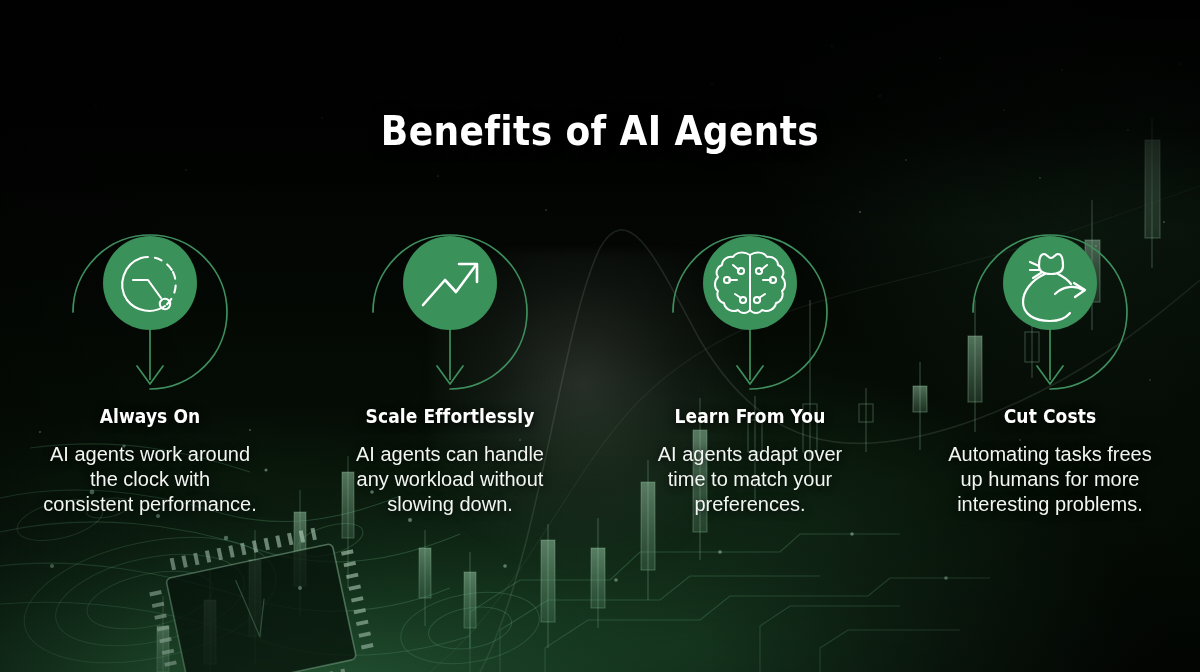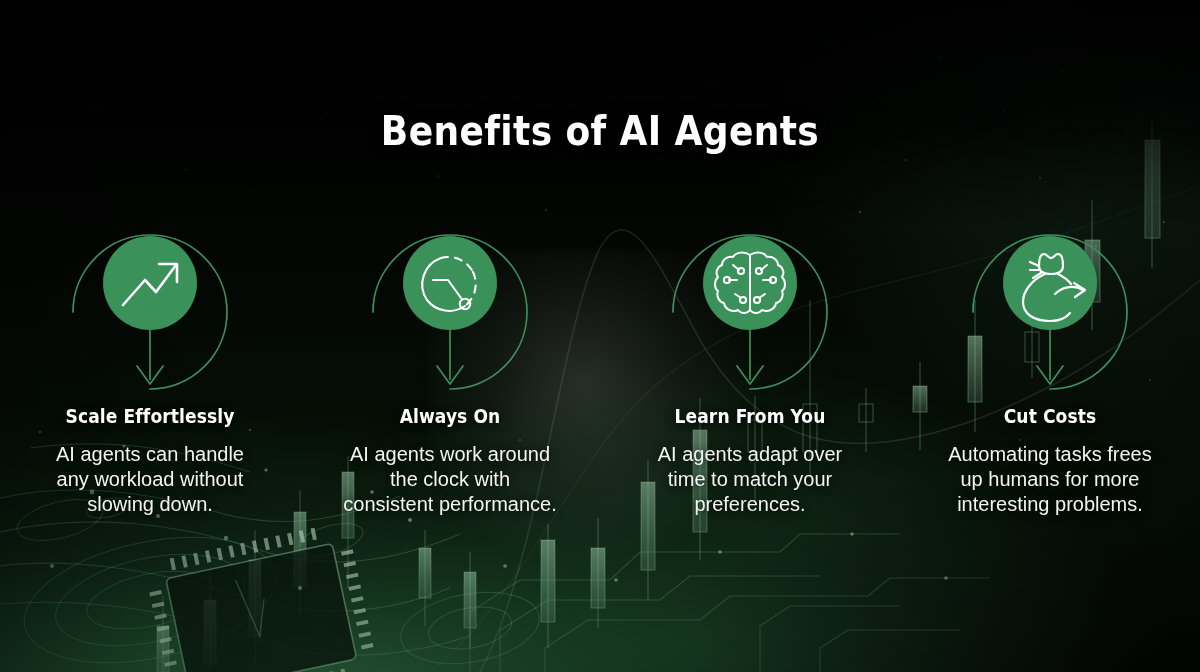--- a/index.html
+++ b/index.html
@@ -304,53 +304,53 @@
   <div class="bg-vignette"></div>
 
   <div class="title">Benefits of AI Agents</div>
 
   <div class="cards">
 
     <div class="card">
       <div class="badge">
         <svg width="190" height="185" viewBox="0 0 190 185" aria-hidden="true">
           <path d="M 18 104 A 77 77 0 1 1 95 181" fill="none" stroke="#3f8f5e" stroke-width="1.7" stroke-linecap="round"></path>
-          <path d="M 95 118 L 95 172" fill="none" stroke="#3f8f5e" stroke-width="1.7"></path>
-          <path d="M 82 158 L 95 176 L 108 158" fill="none" stroke="#3f8f5e" stroke-width="1.7" stroke-linecap="round" stroke-linejoin="round"></path>
-          <circle cx="95" cy="75" r="47" fill="#3a9159"></circle>
-          <g stroke="#ffffff" stroke-width="2.6" fill="none" stroke-linecap="round" stroke-linejoin="round">
-            <path d="M 68 97 L 90 72 L 101 84 L 121 57"></path>
-            <path d="M 104 56 L 122 56 L 122 74"></path>
-          </g>
-        </svg>
-      </div>
-      <div class="card-title">Scale Effortlessly</div>
-      <div class="card-body">AI agents can handle any workload without slowing down.</div>
-    </div>
-
-    <div class="card">
-      <div class="badge">
-        <svg width="190" height="185" viewBox="0 0 190 185" aria-hidden="true">
-          <path d="M 18 104 A 77 77 0 1 1 95 181" fill="none" stroke="#3f8f5e" stroke-width="1.7" stroke-linecap="round"></path>
           <path d="M 95 181 L 95 130 L 78 130 L 78 150" fill="none" stroke="#3f8f5e" stroke-width="0"></path>
           <path d="M 95 118 L 95 172" fill="none" stroke="#3f8f5e" stroke-width="1.7"></path>
           <path d="M 82 158 L 95 176 L 108 158" fill="none" stroke="#3f8f5e" stroke-width="1.7" stroke-linecap="round" stroke-linejoin="round"></path>
           <circle cx="95" cy="75" r="47" fill="#3a9159"></circle>
           <g stroke="#ffffff" stroke-width="2.1" fill="none" stroke-linecap="round" stroke-linejoin="round">
             <path d="M 72 92 A 28 28 0 0 1 86 50" stroke-dasharray="0"></path>
             <path d="M 72 92 A 28 28 0 0 0 110 98"></path>
             <path d="M 86 50 A 28 28 0 0 1 118 64" stroke-dasharray="7 7"></path>
             <path d="M 118 64 A 28 28 0 0 1 110 98" stroke-dasharray="7 7"></path>
             <path d="M 78 72 L 93 72 L 106 90"></path>
             <circle cx="110" cy="96" r="5.2"></circle>
           </g>
         </svg>
       </div>
       <div class="card-title">Always On</div>
       <div class="card-body">AI agents work around the clock with consistent performance.</div>
+    </div>
+
+    <div class="card">
+      <div class="badge">
+        <svg width="190" height="185" viewBox="0 0 190 185" aria-hidden="true">
+          <path d="M 18 104 A 77 77 0 1 1 95 181" fill="none" stroke="#3f8f5e" stroke-width="1.7" stroke-linecap="round"></path>
+          <path d="M 95 118 L 95 172" fill="none" stroke="#3f8f5e" stroke-width="1.7"></path>
+          <path d="M 82 158 L 95 176 L 108 158" fill="none" stroke="#3f8f5e" stroke-width="1.7" stroke-linecap="round" stroke-linejoin="round"></path>
+          <circle cx="95" cy="75" r="47" fill="#3a9159"></circle>
+          <g stroke="#ffffff" stroke-width="2.6" fill="none" stroke-linecap="round" stroke-linejoin="round">
+            <path d="M 68 97 L 90 72 L 101 84 L 121 57"></path>
+            <path d="M 104 56 L 122 56 L 122 74"></path>
+          </g>
+        </svg>
+      </div>
+      <div class="card-title">Scale Effortlessly</div>
+      <div class="card-body">AI agents can handle any workload without slowing down.</div>
     </div>
 
     <div class="card">
       <div class="badge">
         <svg width="190" height="185" viewBox="0 0 190 185" aria-hidden="true">
           <path d="M 18 104 A 77 77 0 1 1 95 181" fill="none" stroke="#3f8f5e" stroke-width="1.7" stroke-linecap="round"></path>
           <path d="M 95 118 L 95 172" fill="none" stroke="#3f8f5e" stroke-width="1.7"></path>
           <path d="M 82 158 L 95 176 L 108 158" fill="none" stroke="#3f8f5e" stroke-width="1.7" stroke-linecap="round" stroke-linejoin="round"></path>
           <circle cx="95" cy="75" r="47" fill="#3a9159"></circle>
           <g stroke="#ffffff" stroke-width="2" fill="none" stroke-linecap="round" stroke-linejoin="round">

